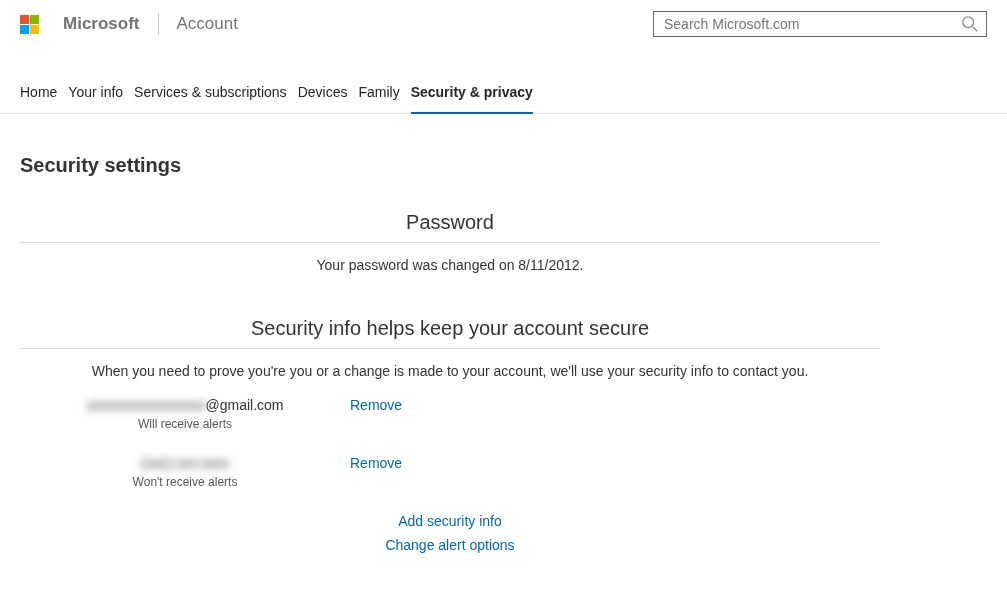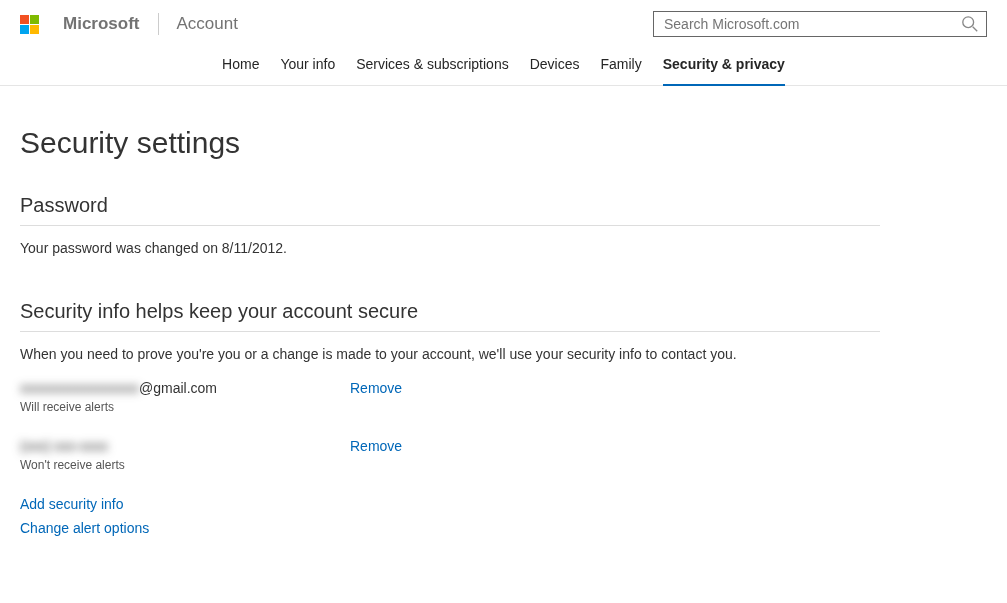--- a/index.html
+++ b/index.html
@@ -20,28 +20,28 @@
     .search-box { position: relative; width: 334px; }
     .search-input { width: 100%; height: 26px; border: 1px solid #666; padding: 4px 36px 4px 10px; font-size: 14px; outline: none; }
     .search-icon { position: absolute; right: 8px; top: 50%; transform: translateY(-50%); width: 18px; height: 18px; }
     .header-right { display: flex; align-items: center; gap: 20px; margin-left: 20px; }
     .support-link { color: #262626; font-size: 13px; text-decoration: none; }
     .cart-icon { width: 20px; height: 20px; }
     .user-area { display: flex; align-items: center; gap: 6px; }
     .user-name { font-size: 13px; color: #262626; }
     .avatar { width: 28px; height: 28px; border-radius: 50%; background: linear-gradient(135deg, #e7c9a8, #c79d7a); border: 1px solid #ddd; }
     
-    .nav { display: flex; gap: 21px; padding: 0 20px; border-bottom: 1px solid #e5e5e5; margin-top: 0; justify-content: center; }
+    .nav { display: flex; gap: 11px; padding: 0 20px; border-bottom: 1px solid #e5e5e5; margin-top: 28px; }
     .nav-item { font-size: 14px; color: #262626; padding: 8px 0 12px; cursor: pointer; }
     .nav-item.active { font-weight: 700; border-bottom: 2px solid #0067b8; margin-bottom: -1px; }
     
     .content { padding: 40px 20px 30px; max-width: 900px; }
-    h1 { font-size: 30px; font-weight: 400; color: #333; margin-bottom: 34px; }
+    h1 { font-size: 20px; font-weight: 700; color: #333; margin-bottom: 34px; }
     h2 { font-size: 20px; font-weight: 400; color: #333; padding-bottom: 8px; border-bottom: 1px solid #ddd; margin-bottom: 14px; }
-    .section { margin-bottom: 44px; }
+    .section { margin-bottom: 44px; text-align: center; }
     .body-text { font-size: 14px; color: #333; margin-bottom: 18px; }
     .link { color: #0067b8; text-decoration: none; font-size: 14px; cursor: pointer; }
     .link.focused { border: 1px solid #0067b8; padding: 1px 2px; outline: none; display: inline-block; }
     
     .info-row { display: flex; align-items: flex-start; margin-bottom: 24px; }
     .info-left { width: 330px; }
     .info-value { font-size: 14px; color: #333; }
     .info-sub { font-size: 12px; color: #555; margin-top: 4px; }
     .blurred { filter: blur(4px); user-select: none; }
     .links-list .link { display: block; margin-bottom: 8px; }

